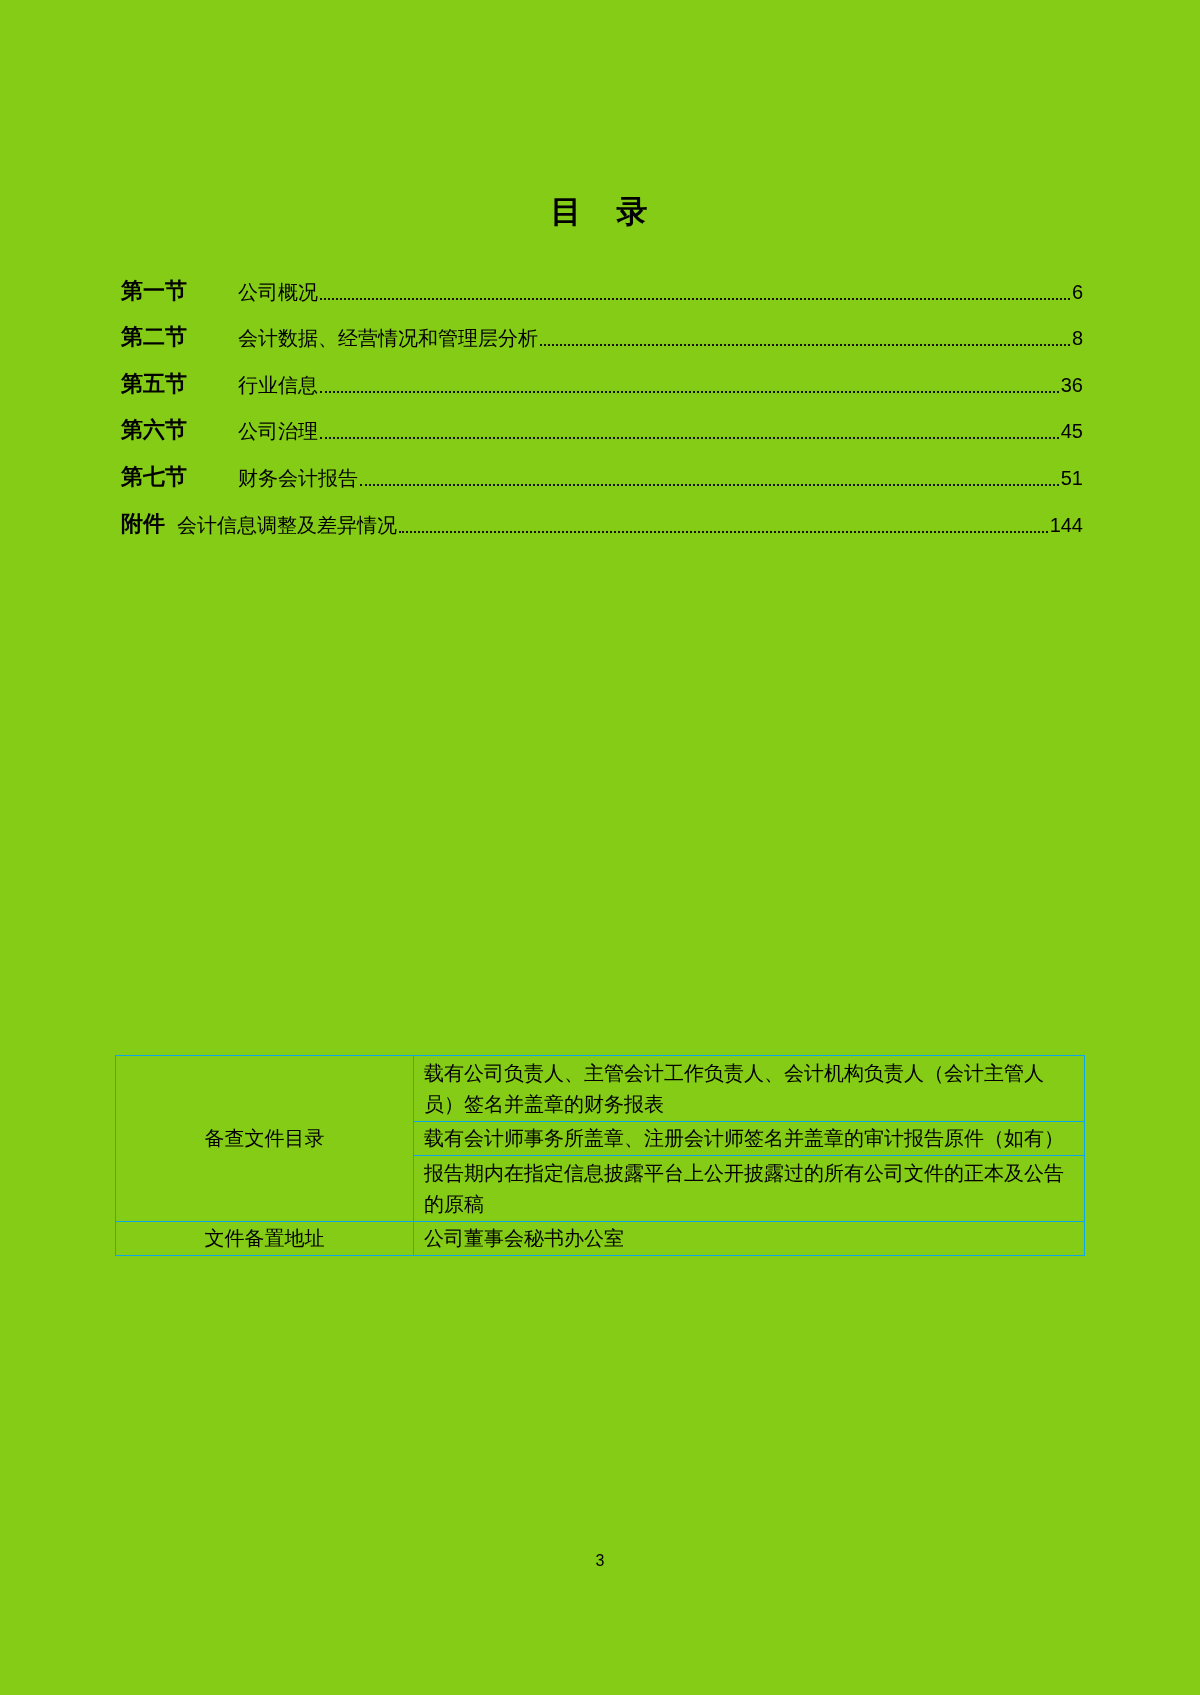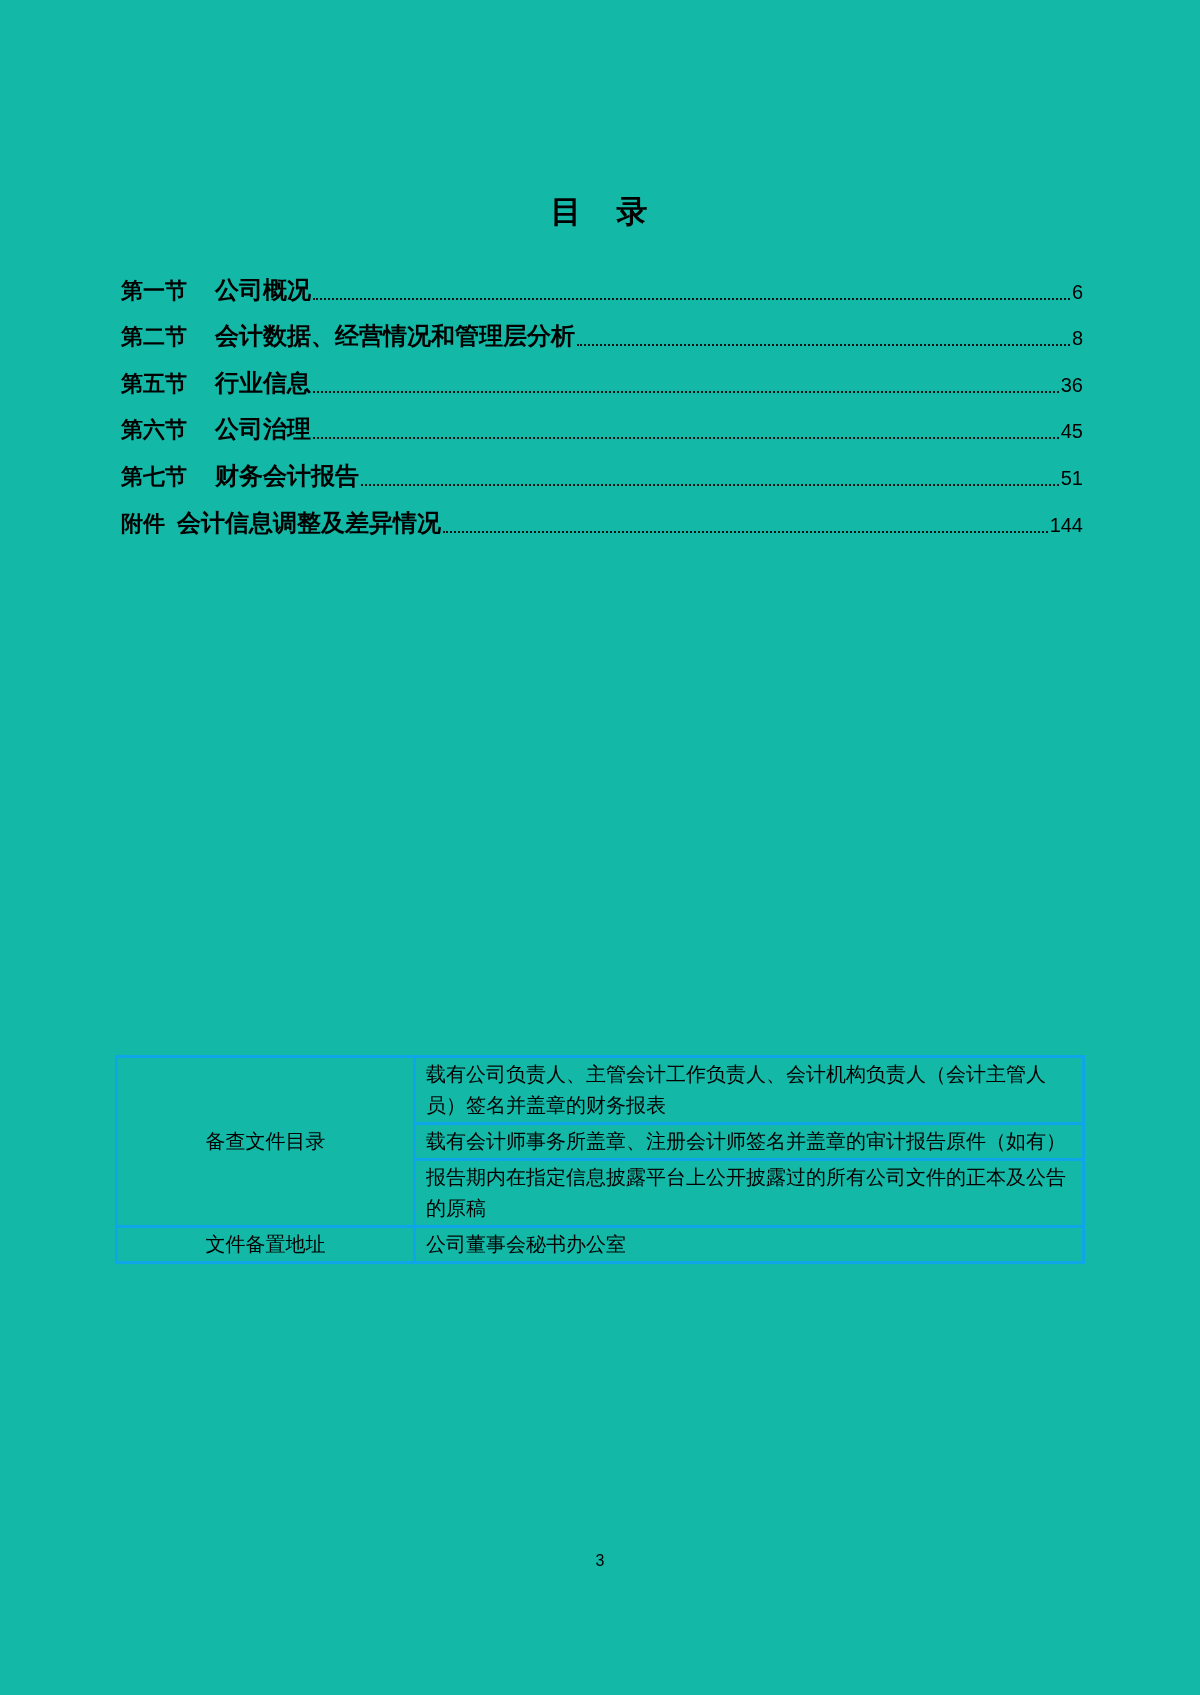--- a/index.html
+++ b/index.html
@@ -6,21 +6,21 @@
     margin: 0;
     padding: 0;
     background: #ffffff;
     font-family: "Liberation Sans", "DejaVu Sans", sans-serif;
     color: #000000;
   }
   .page {
     position: relative;
     width: 1200px;
     height: 1695px;
-    background: #14b8a6;
+    background: #84cc16;
     overflow: hidden;
   }
   
   .toc-title {
     position: absolute;
     top: 193px;
     left: 0;
     width: 100%;
     text-align: center;
     font-size: 31px;
@@ -39,29 +39,29 @@
     display: flex;
     align-items: flex-end;
     height: 46.6px;
     box-sizing: border-box;
     padding-bottom: 7px;
   }
   .toc-chapter {
     font-size: 22px;
     font-weight: 700;
     line-height: 1;
-    margin-right: 28px;
+    margin-right: 51px;
     white-space: nowrap;
   }
   .toc-row.attachment .toc-chapter {
     margin-right: 12px;
   }
   .toc-entry-title {
-    font-size: 24px;
-    font-weight: 700;
+    font-size: 20px;
+    font-weight: 400;
     line-height: 1;
     white-space: nowrap;
   }
   .toc-leader {
     flex: 1 1 auto;
     margin: 0 2px;
     border-bottom: 2.6px dotted #141414;
     transform: translateY(-2px);
   }
   .toc-page {
@@ -73,21 +73,21 @@
   
   .doc-table {
     position: absolute;
     top: 1055px;
     left: 115px;
     width: 970px;
     border-collapse: collapse;
     table-layout: fixed;
   }
   .doc-table td {
-    border: 3px solid #0ea5e9;
+    border: 1px solid #0ea5e9;
     font-size: 20px;
     line-height: 31px;
     padding: 1px 10px;
     vertical-align: middle;
     box-sizing: border-box;
   }
   .doc-table td.label-cell {
     text-align: center;
     padding: 1px 4px;
   }

